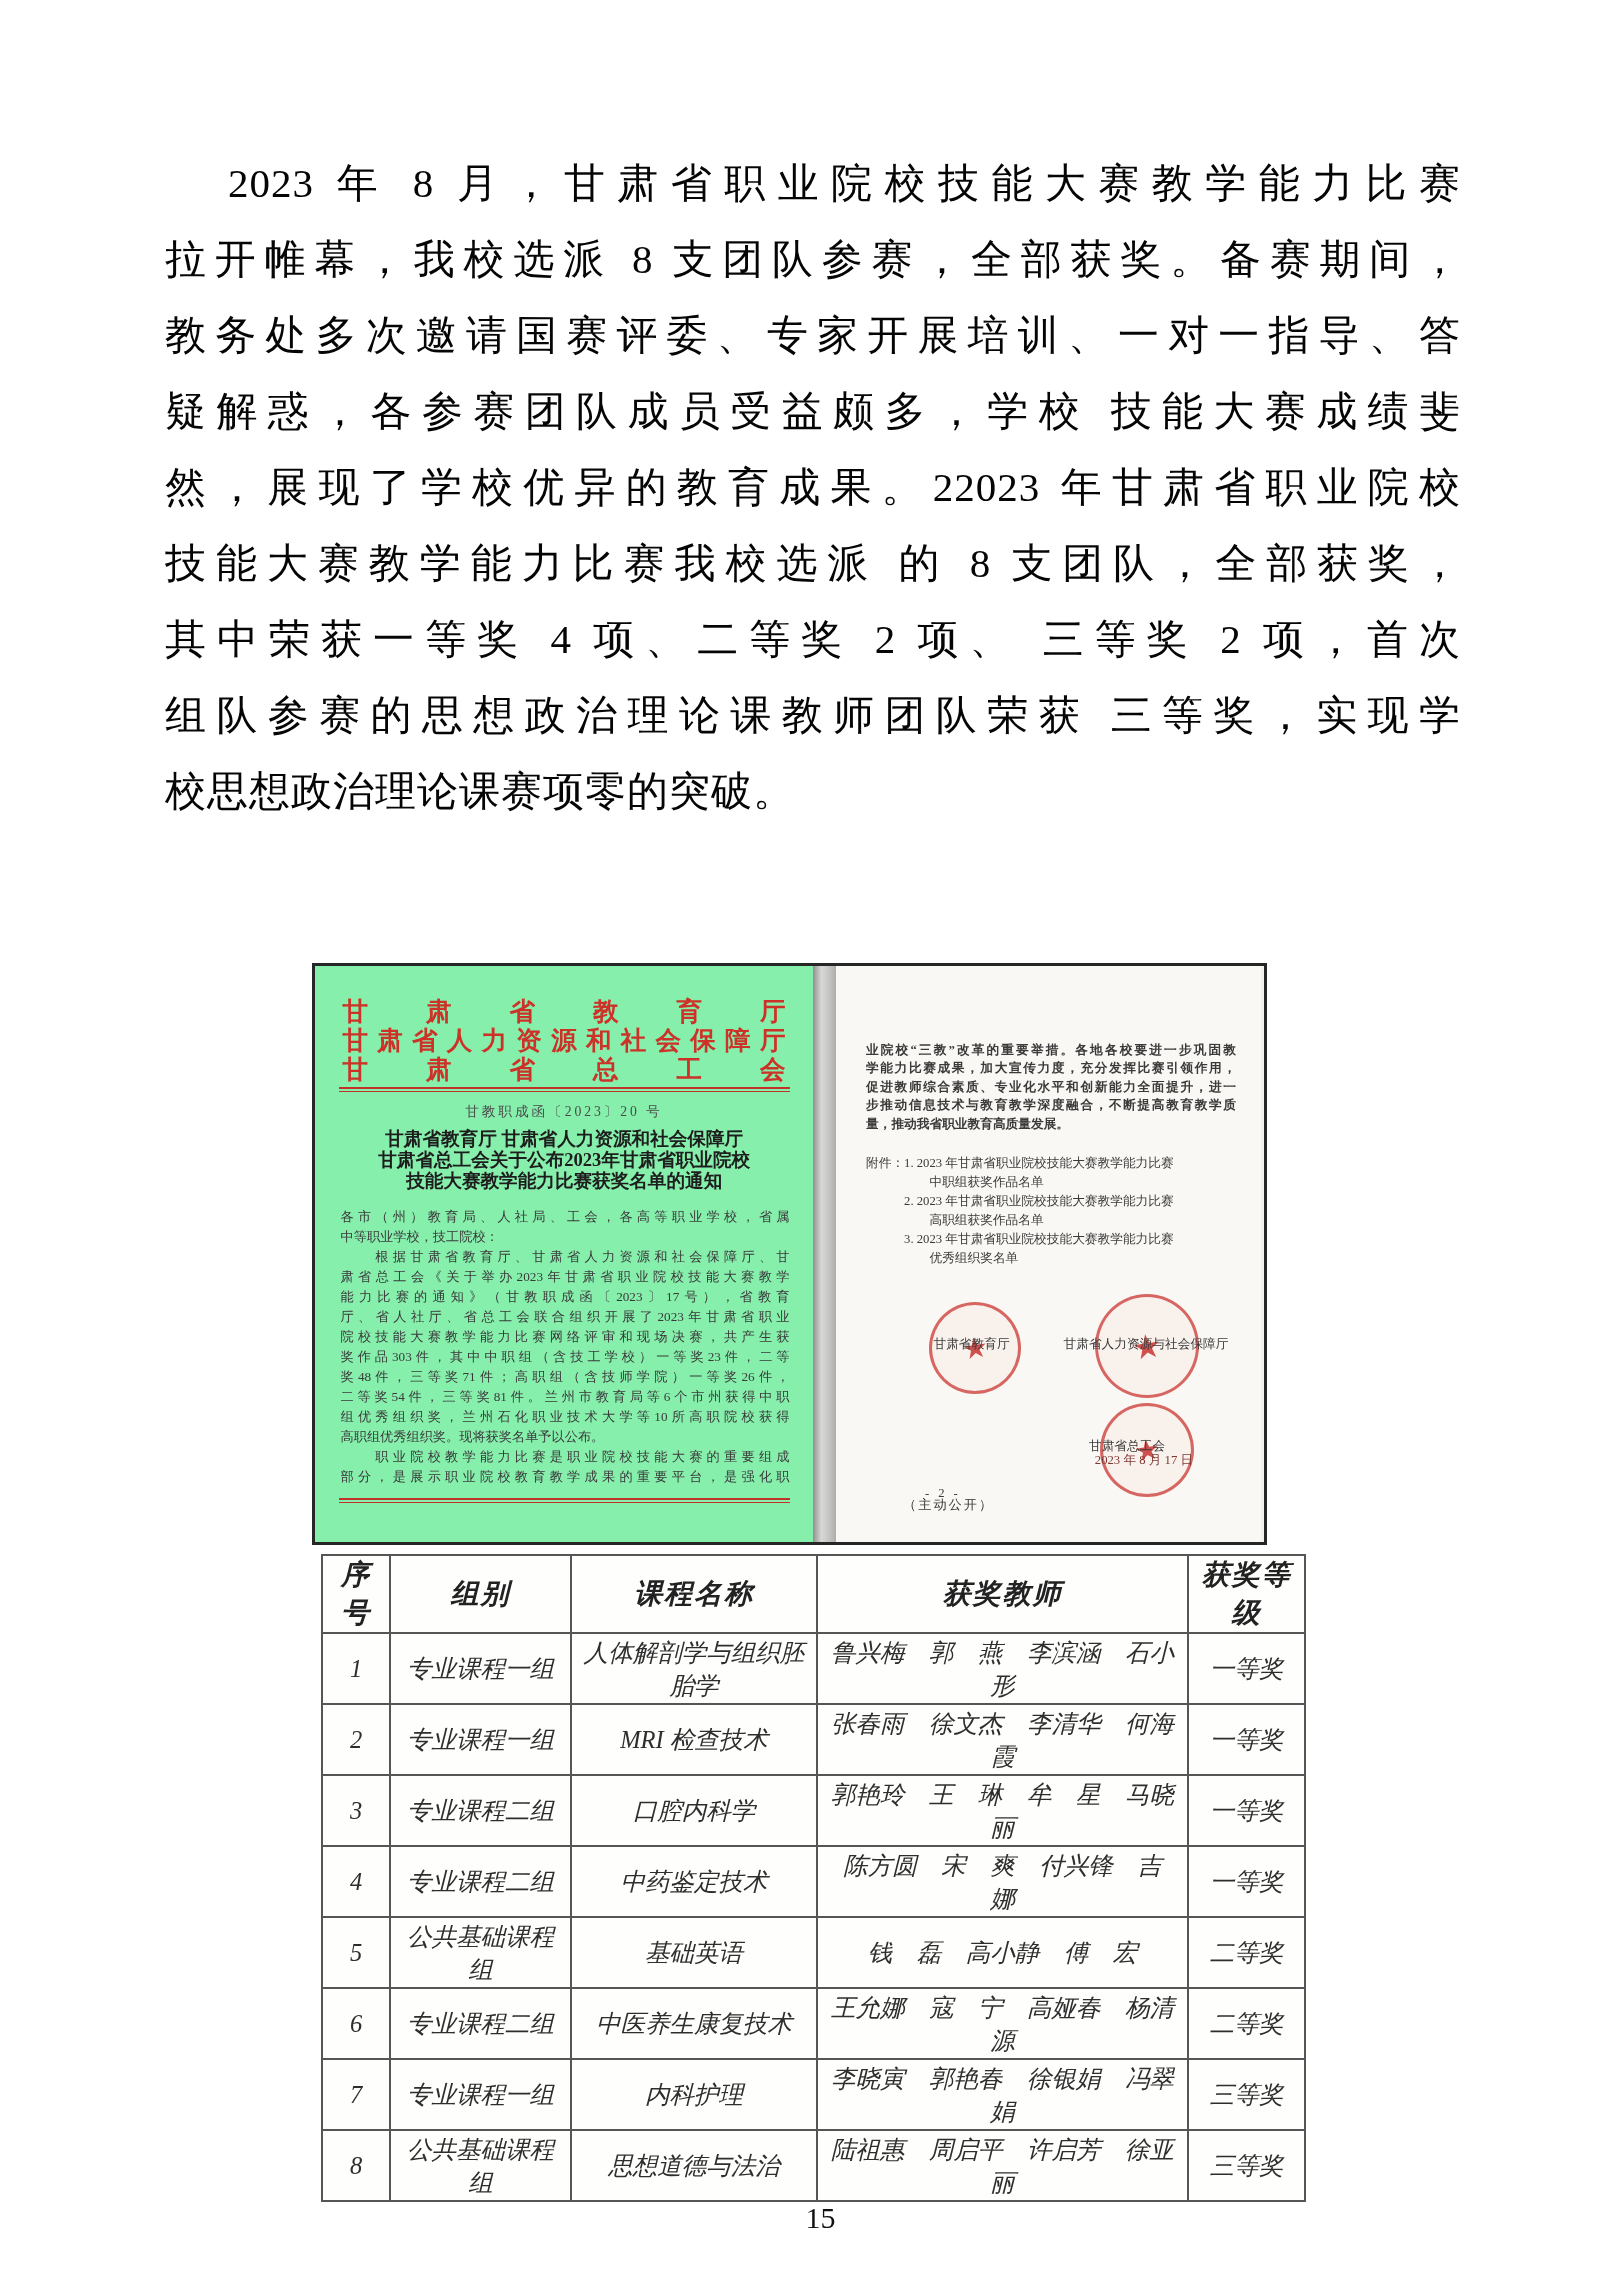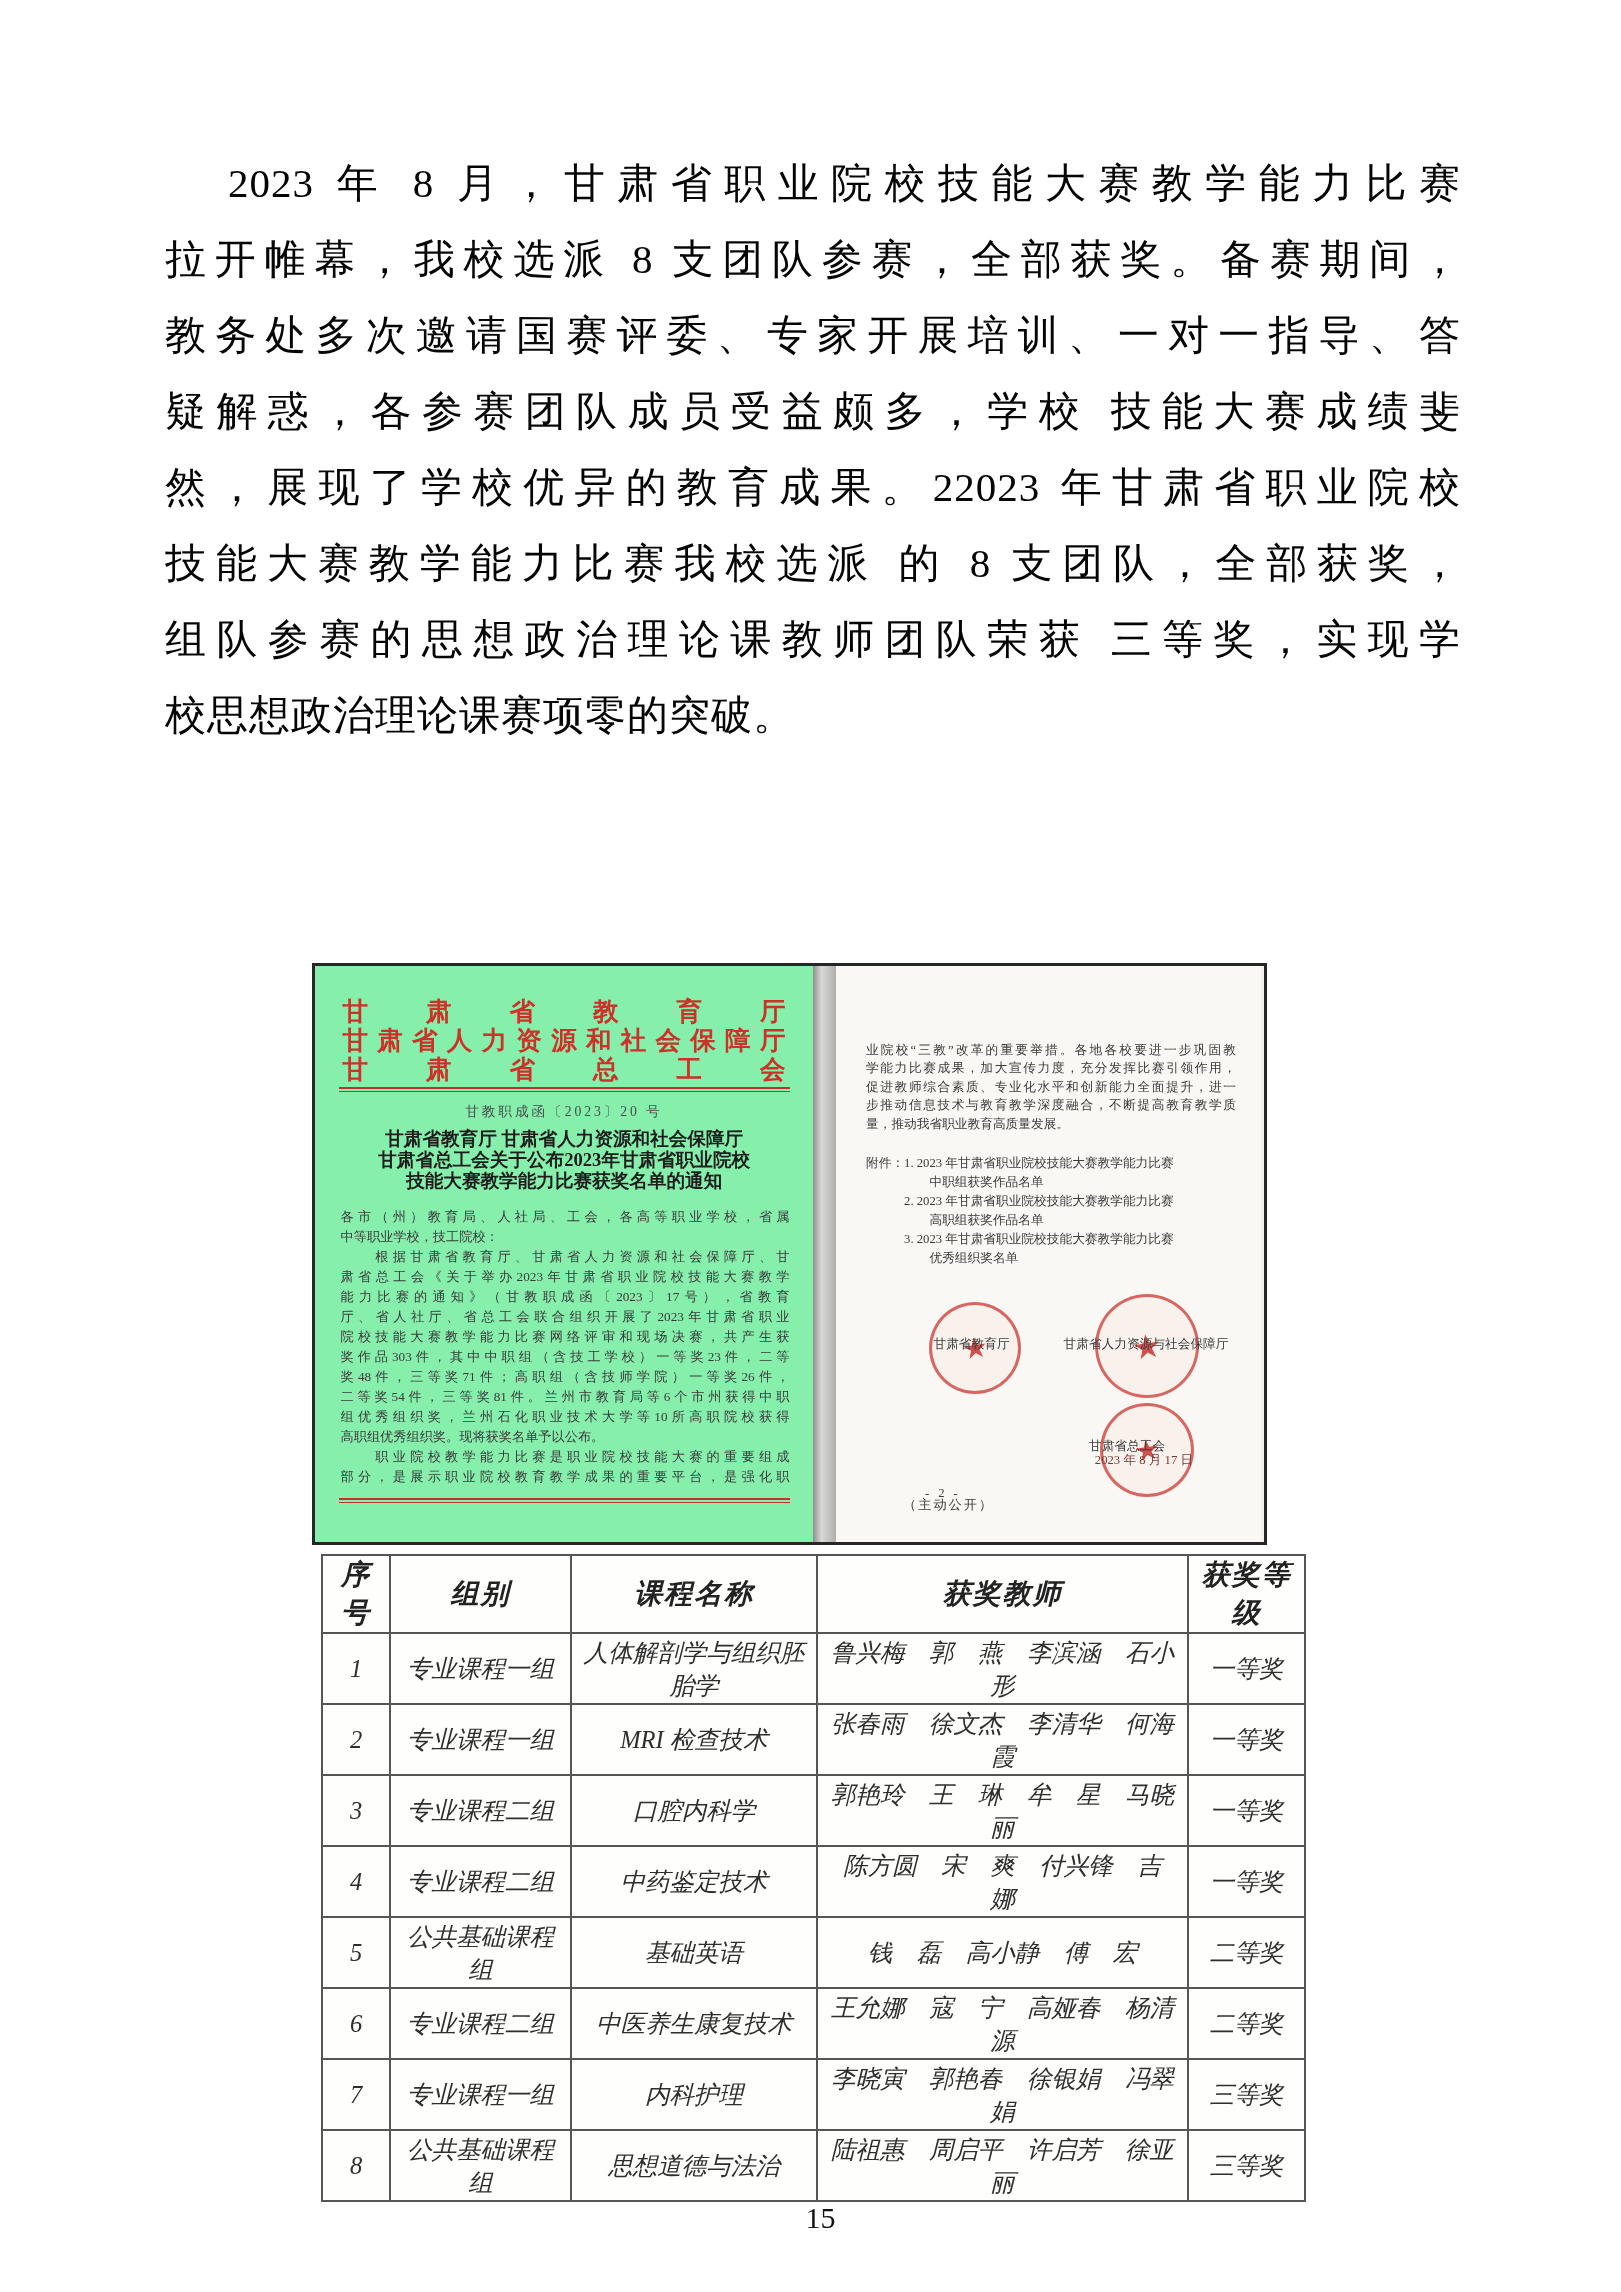--- a/index.html
+++ b/index.html
@@ -33,21 +33,21 @@
             font-size:18.6px;line-height:21px;color:#1d1d1d;}
   .l-body{position:absolute;left:25.5px;top:241px;width:449px;font-size:13.2px;color:#3a3a3a;}
   .l-body .bline{height:20px;line-height:20px;text-align:justify;text-align-last:justify;
                  text-justify:distribute;overflow:hidden;}
   .l-body div.bline:nth-of-type(2),.l-body div.bline:nth-of-type(12){text-align:left;text-align-last:left;}
   .gz-rule-bottom{position:absolute;left:23.5px;top:532px;width:451px;height:2px;
                   border-top:2.9px solid #c4302a;border-bottom:1px solid #c4302a;}
 
   .r-body{position:absolute;left:551px;top:75px;width:370px;font-size:12.7px;color:#3a3a3a;}
   .r-body .bline{height:18.4px;line-height:18.4px;text-align:justify;text-align-last:justify;
-                 text-justify:distribute;overflow:hidden;}
+                 text-justify:distribute;overflow:hidden;font-weight:bold;}
   .r-body div.bline:last-of-type{text-align:left;text-align-last:left;}
   .r-attach{position:absolute;left:551px;top:188px;width:388px;font-size:12.7px;color:#3a3a3a;}
   .r-attach .aline{height:19px;line-height:19px;text-align:left;overflow:hidden;}
 
   .stamp{position:absolute;border-radius:50%;border:3.9px solid rgba(201,49,44,0.72);
          display:flex;align-items:center;justify-content:center;
          color:rgba(198,44,40,0.82);background:rgba(220,70,60,0.04);}
   .stamp .star{transform:rotate(-8deg);}
   .seal-caption{position:absolute;font-size:12.7px;color:#3b3b3b;text-align:center;}
   .seal-date{position:absolute;font-size:12.7px;color:#7d3a34;text-align:center;}
@@ -72,20 +72,21 @@
 <div class="page">
 
   <div class="para">
 
   <div class="pline">2023 年 8 月，甘肃省职业院校技能大赛教学能力比赛</div>
       <div class="pline">拉开帷幕，我校选派 8 支团队参赛，全部获奖。备赛期间，</div>
       <div class="pline">教务处多次邀请国赛评委、专家开展培训、一对一指导、答</div>
       <div class="pline">疑解惑，各参赛团队成员受益颇多，学校 技能大赛成绩斐</div>
       <div class="pline">然，展现了学校优异的教育成果。22023 年甘肃省职业院校</div>
       <div class="pline">技能大赛教学能力比赛我校选派 的 8 支团队，全部获奖，</div>
+      <div class="pline">其中荣获一等奖 4 项、二等奖 2 项、 三等奖 2 项，首次</div>
       <div class="pline">组队参赛的思想政治理论课教师团队荣获 三等奖，实现学</div>
       <div class="pline">校思想政治理论课赛项零的突破。</div>
     </div>
 
   <div class="scan">
 
     <div class="lpage">
       <div class="gz-head">
 
       <div class="hline">甘　肃　省　教　育　厅</div>

